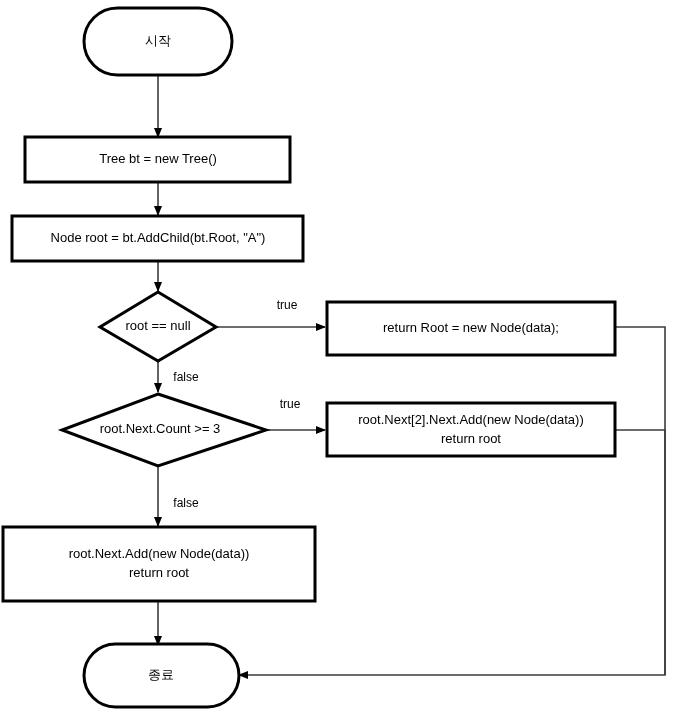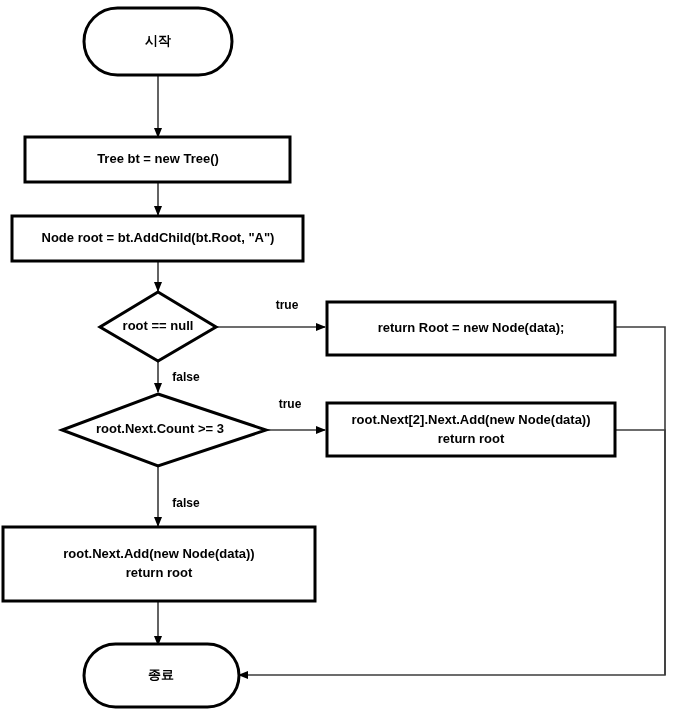--- a/index.html
+++ b/index.html
@@ -10,21 +10,20 @@
   body {
     width: 675px;
     height: 715px;
     font-family: "Liberation Sans", sans-serif;
     overflow: hidden;
   }
   #flowchart-root {
     position: relative;
     width: 666px;
     height: 715px;
-    font-weight: bold;
   }
   svg.chart {
     display: block;
     width: 675px;
     height: 715px;
   }
   .shape-stroke {
     fill: #ffffff;
     stroke: #000000;
     stroke-width: 3;

